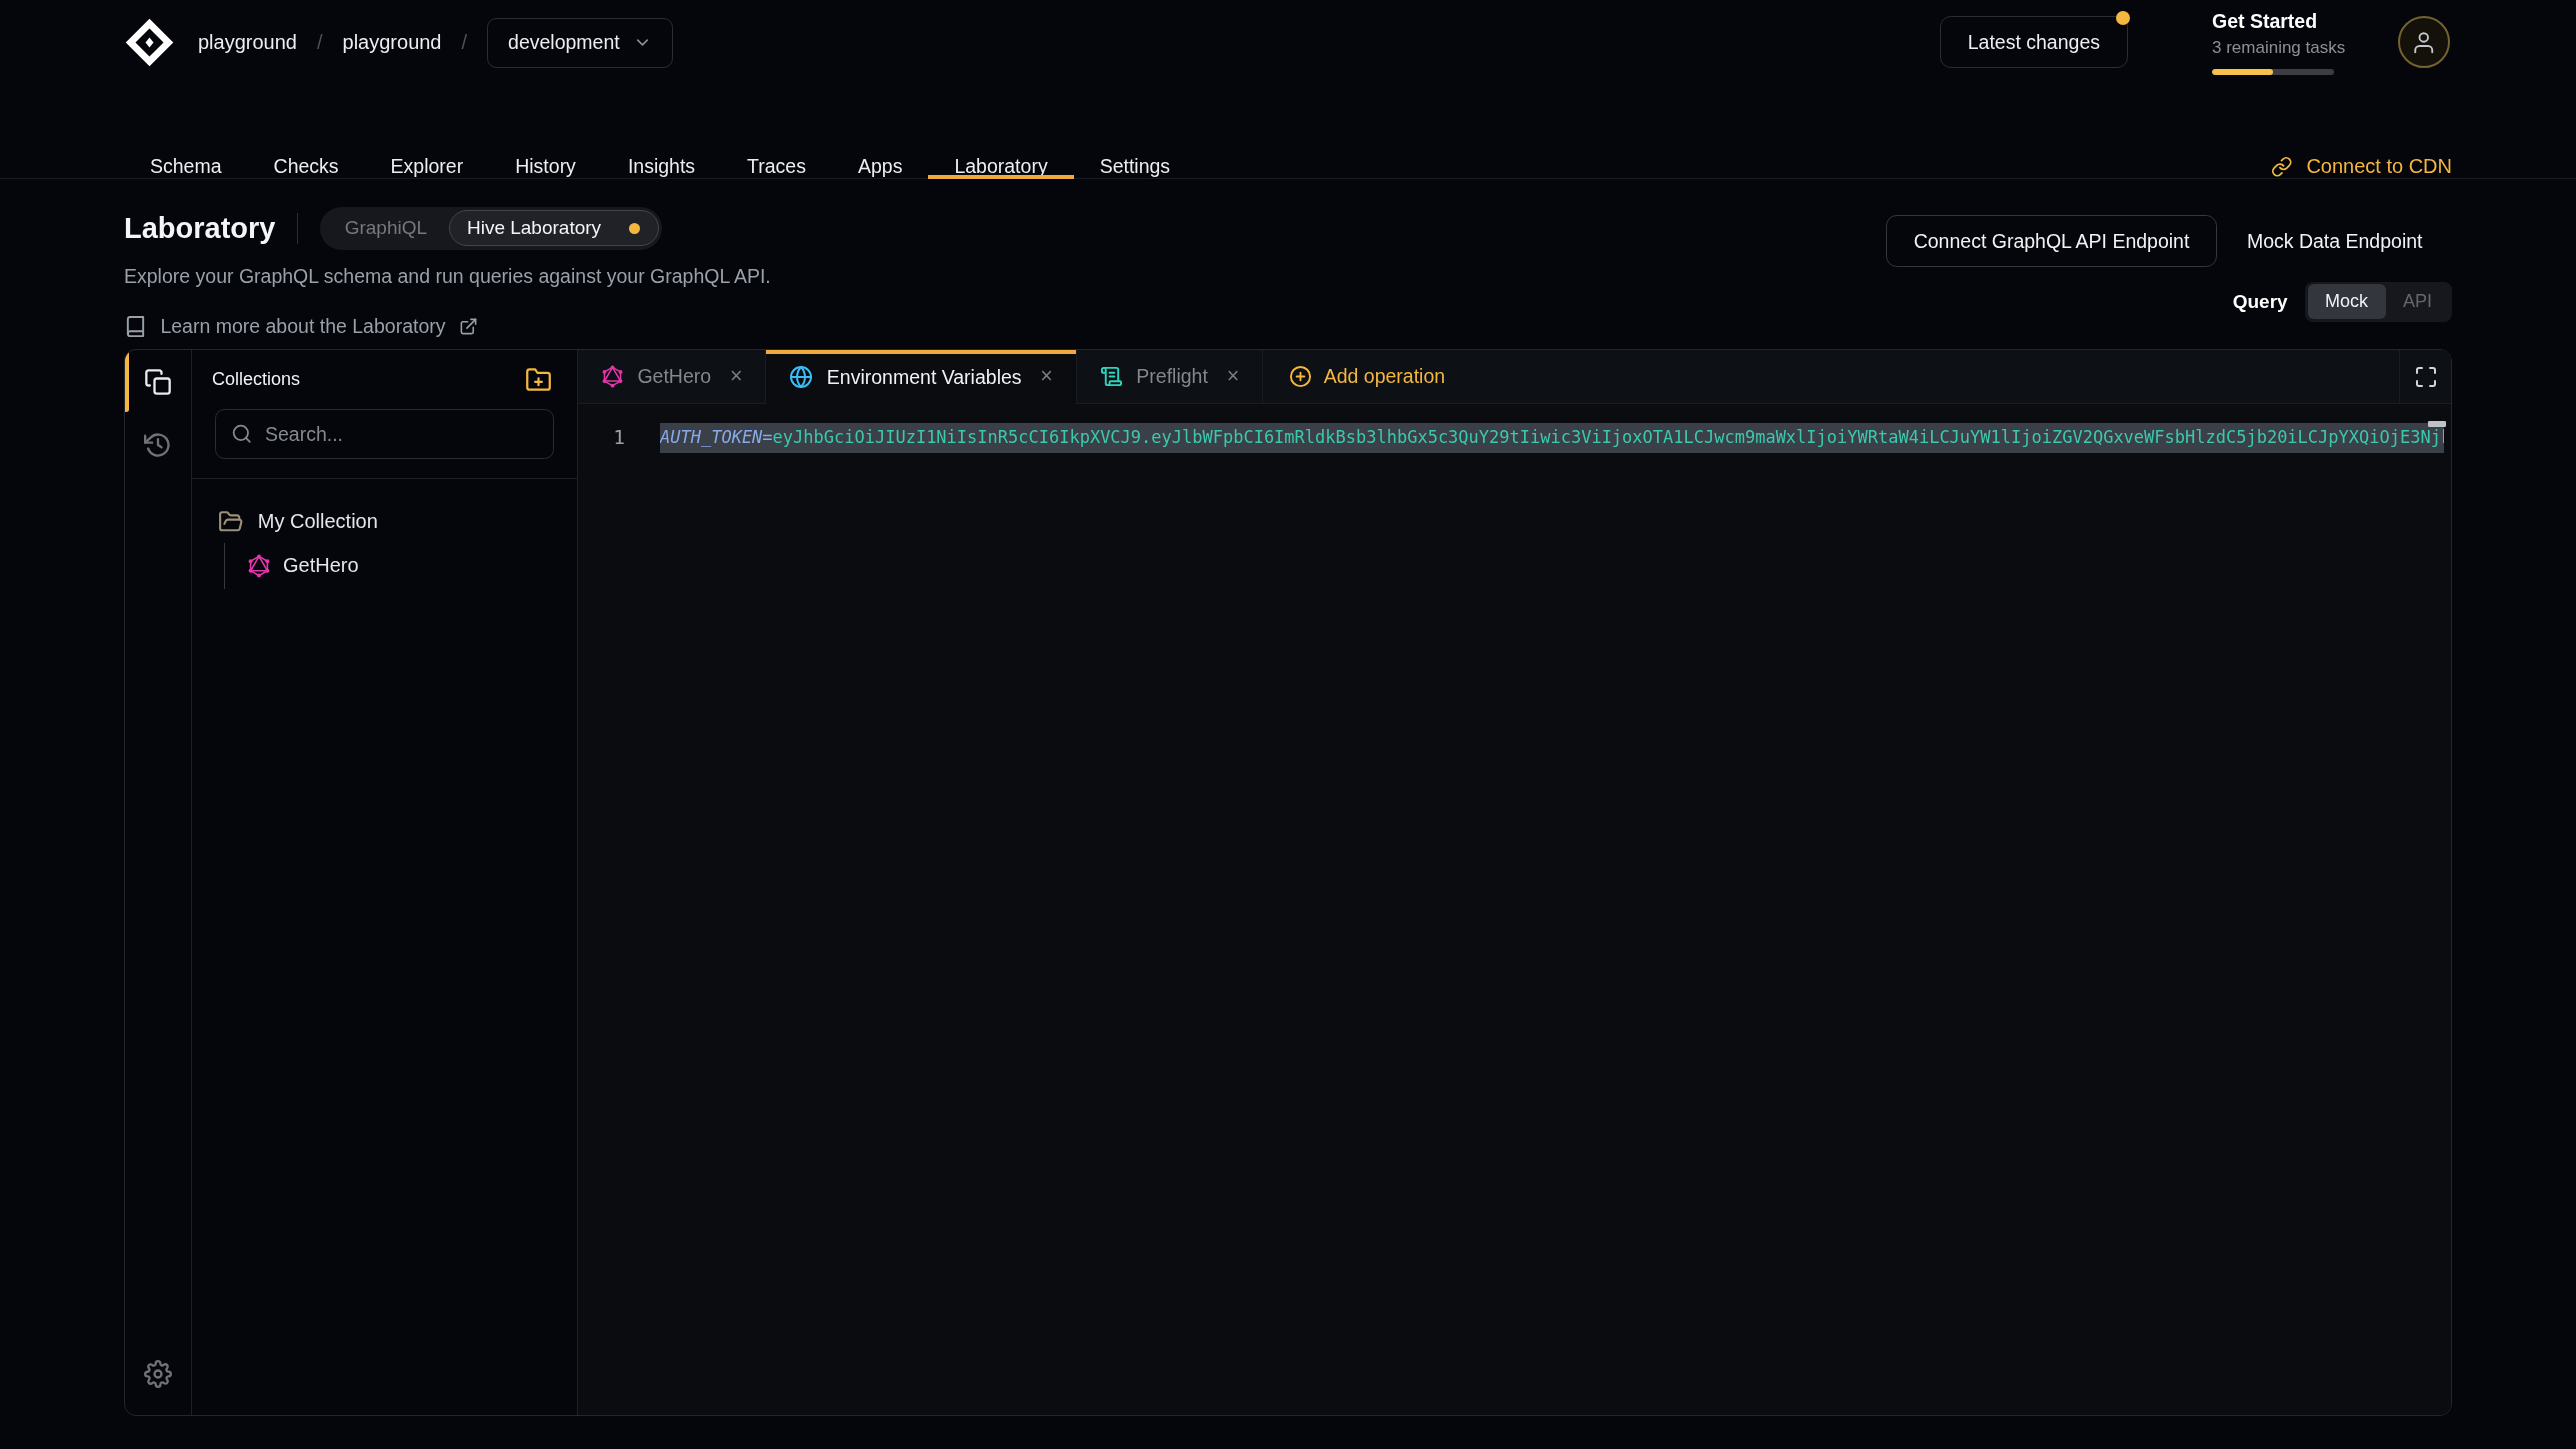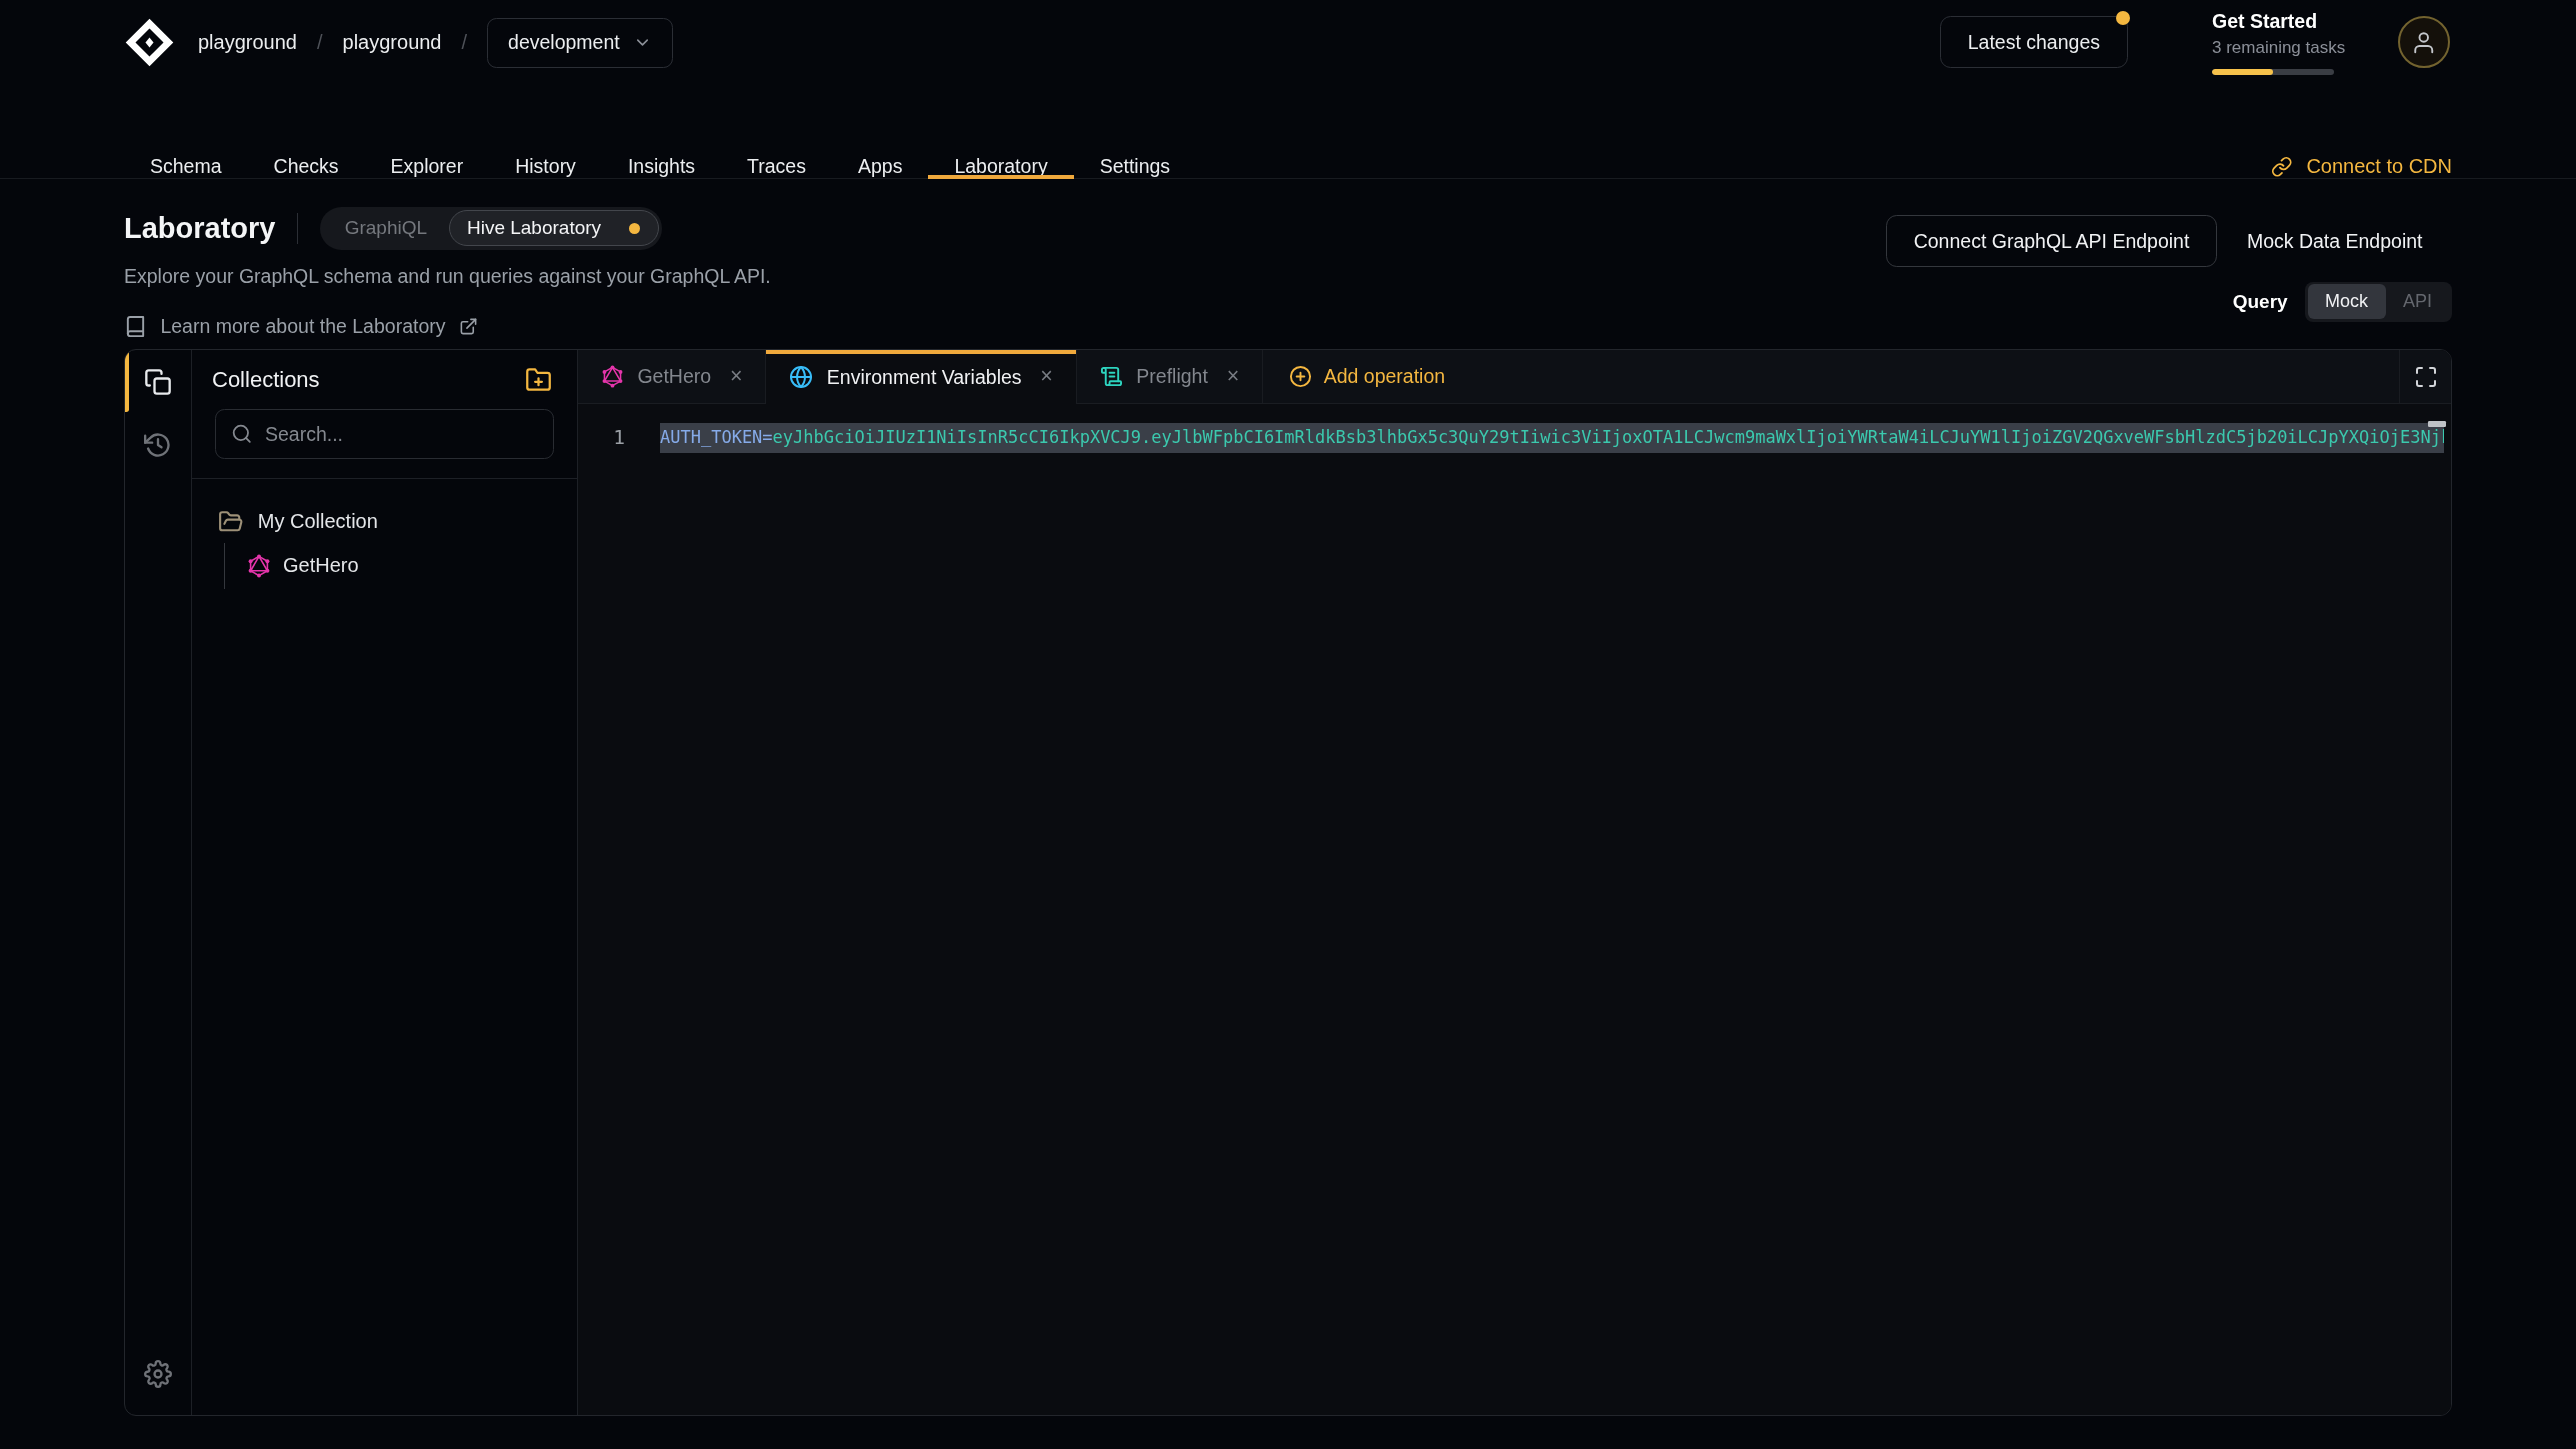--- a/index.html
+++ b/index.html
@@ -65,21 +65,21 @@
   .panel { position:absolute; left:124px; top:349px; width:2328px; height:1067px;
     border:1.3px solid #23262c; border-radius:12px; display:flex; overflow:hidden; }
   .rail { width:67px; flex:none; border-right:1.3px solid #1d2026; position:relative;
     display:flex; flex-direction:column; align-items:center; }
   .rail-accent { position:absolute; left:0; top:0; width:4px; height:62px; background:#f4b740; border-radius:0 2.7px 2.7px 0; }
   .rail-btn { width:100%; height:63px; display:flex; align-items:center; justify-content:center; cursor:pointer; }
   .rail-btn.bottom { margin-top:auto; margin-bottom:9.4px; }
 
   .sidebar { width:386px; flex:none; border-right:1.3px solid #1d2026; display:flex; flex-direction:column; }
   .sb-head { display:flex; align-items:center; justify-content:space-between; padding:16px 25.5px 13.4px 20px; }
-  .sb-title { font-size:22px; color:#f1f2f4; }
+  .sb-title { font-size:18px; color:#f1f2f4; }
   .search-box { margin:2.7px 23px 0 23px; display:flex; align-items:center; gap:10.7px; height:50px;
     border:1.3px solid #292c32; border-radius:9.4px; padding:0 14.8px; }
   .search-box input { flex:1; background:transparent; border:none; outline:none; color:#b9bcc2;
     font-size:19.5px; font-family:"Liberation Sans", sans-serif; }
   .search-box input::placeholder { color:#84888f; }
   .sb-divider { height:1.3px; background:#1d2026; margin-top:19px; }
   .tree { padding-top:21.5px; }
   .tree-row { display:flex; align-items:center; gap:14.8px; height:42px; padding-left:25.5px; font-size:20px; color:#e4e6e9; cursor:pointer; }
   .tree-children { margin-left:32px; border-left:1.3px solid #34373d; }
   .tree-child { display:flex; align-items:center; gap:12px; height:46px; padding-left:22px; font-size:20px; color:#e4e6e9; cursor:pointer; }
@@ -92,21 +92,21 @@
   .tab-close { color:#787c83; font-size:21.5px; margin-left:5.4px; line-height:1; cursor:pointer; }
   .add-op { display:flex; align-items:center; gap:12px; padding:0 25.5px; color:#f4b740; font-size:19.5px; cursor:pointer; white-space:nowrap; }
   .tab-spacer { flex:1; }
   .fullscreen-btn { width:52px; flex:none; border-left:1.3px solid #191c21; display:flex; align-items:center; justify-content:center; cursor:pointer; }
 
   .editor-body { position:relative; flex:1; font-family:"DejaVu Sans Mono", monospace; }
   .code-line { position:absolute; top:19px; left:0; right:0; height:29.5px; display:flex; align-items:center; }
   .gutter { width:82px; flex:none; text-align:center; color:#9ba0a6; font-size:19.5px; }
   .code-content { flex:1; min-width:0; background:#3a3f48; height:29.5px; line-height:29.5px;
     font-size:17px; white-space:pre; overflow:hidden; margin-right:6.7px; }
-  .tok-key { color:#86abe9; }
+  .tok-key { color:#86abe9;font-style:italic; }
   .tok-val { color:#3bc9ae; }
   .scroll-thumb { position:absolute; top:17.4px; right:5.4px; width:17.4px; height:6px; background:#bfc2c6; border-radius:1.3px; cursor:pointer; }
 </style>
 </head>
 <body>
 
 <div class="page">
 
   <div class="topbar">
     <span class="logo">

